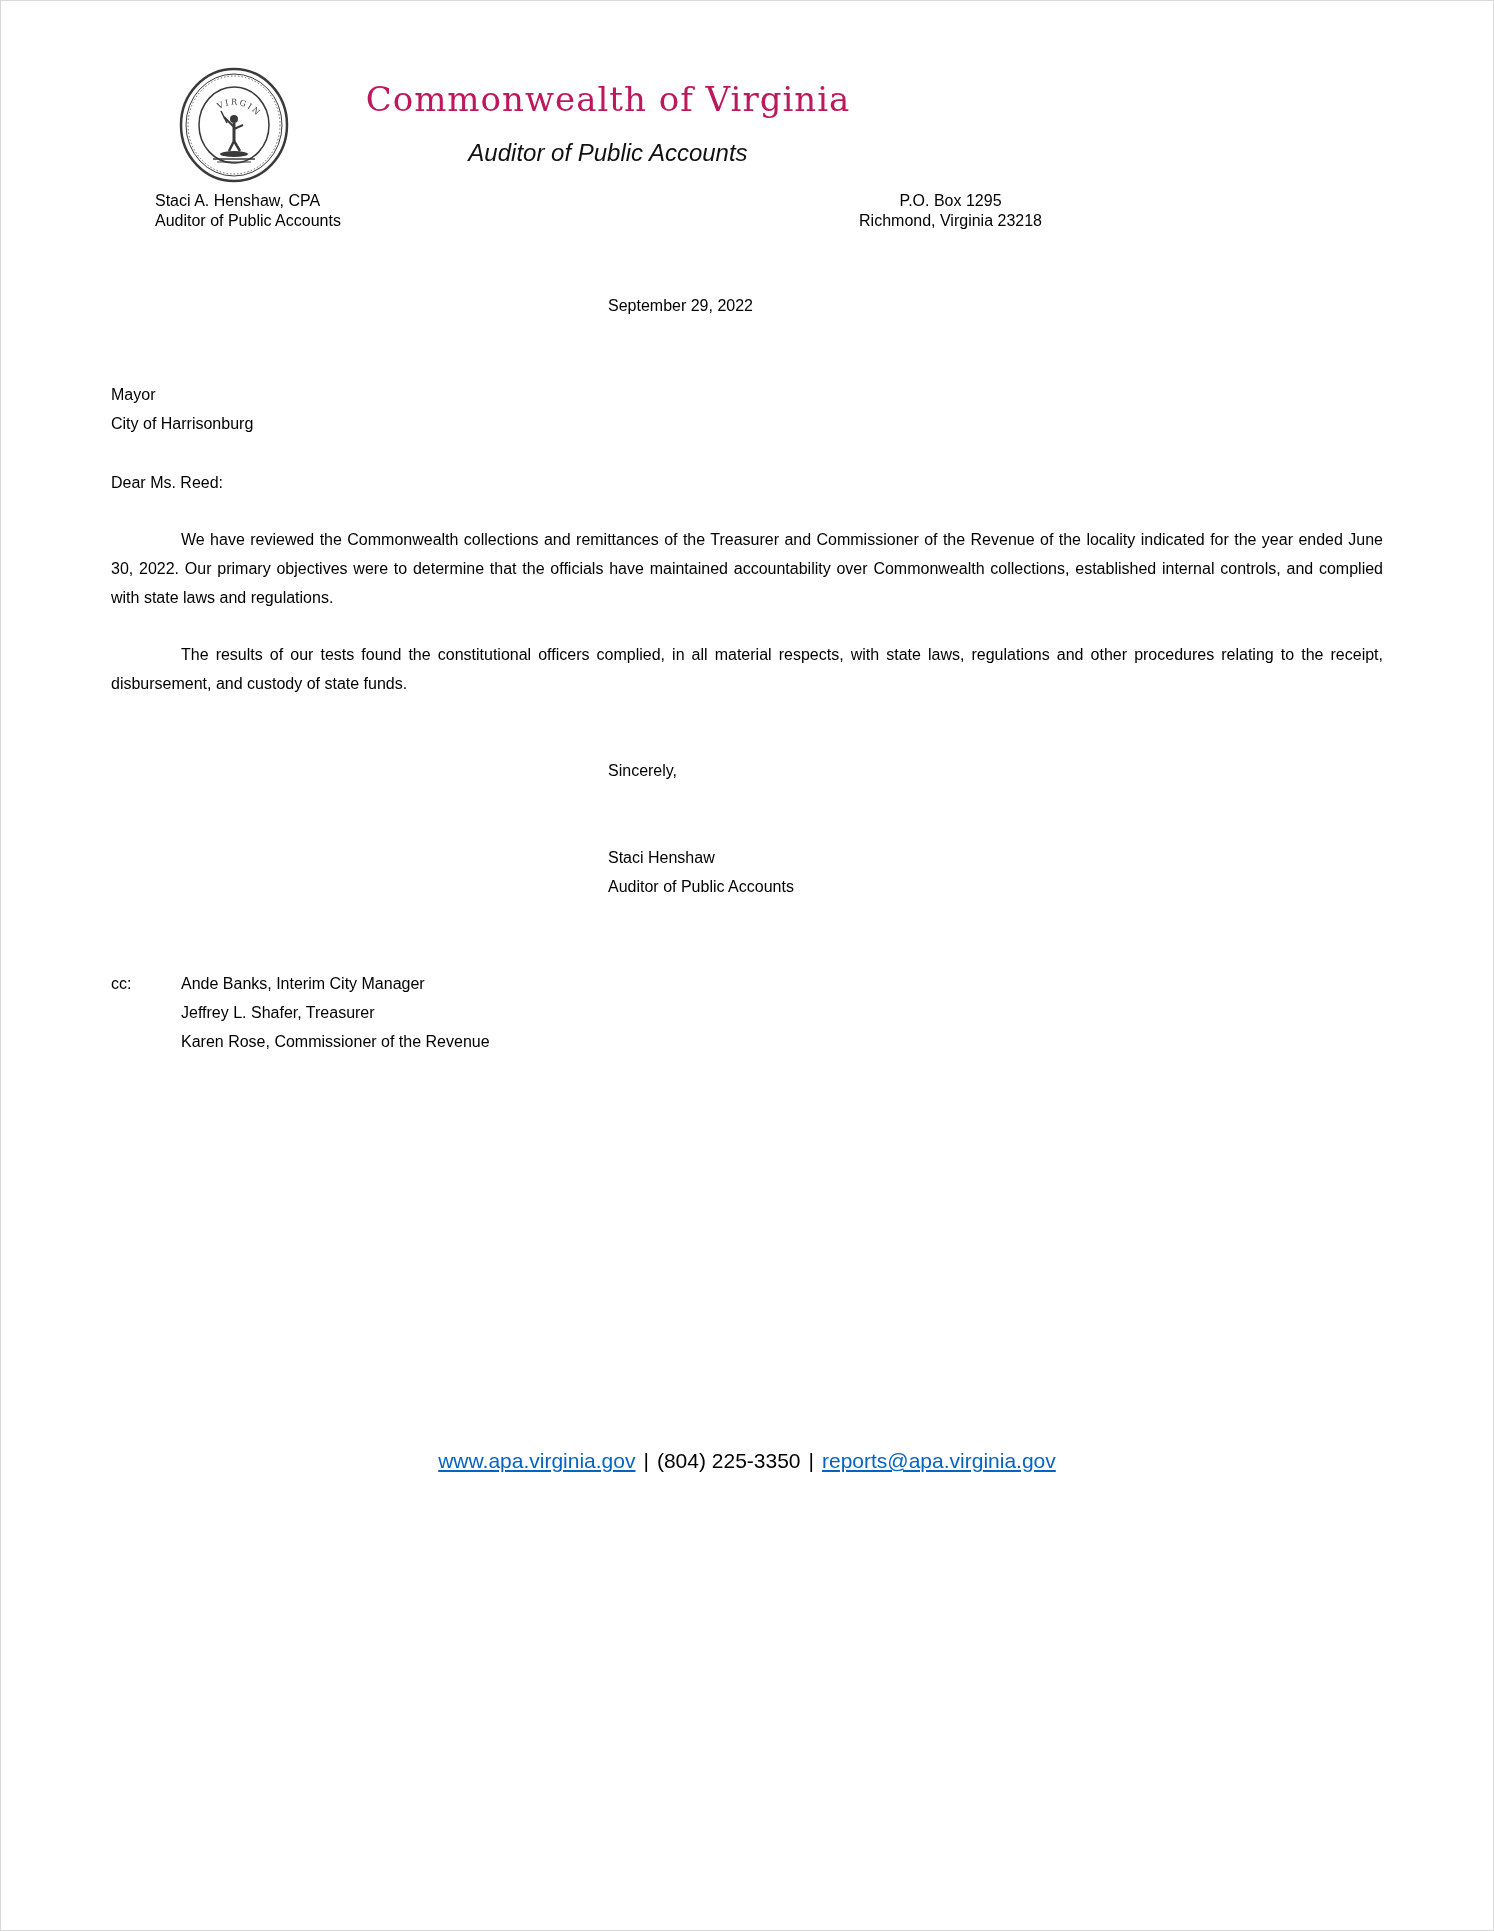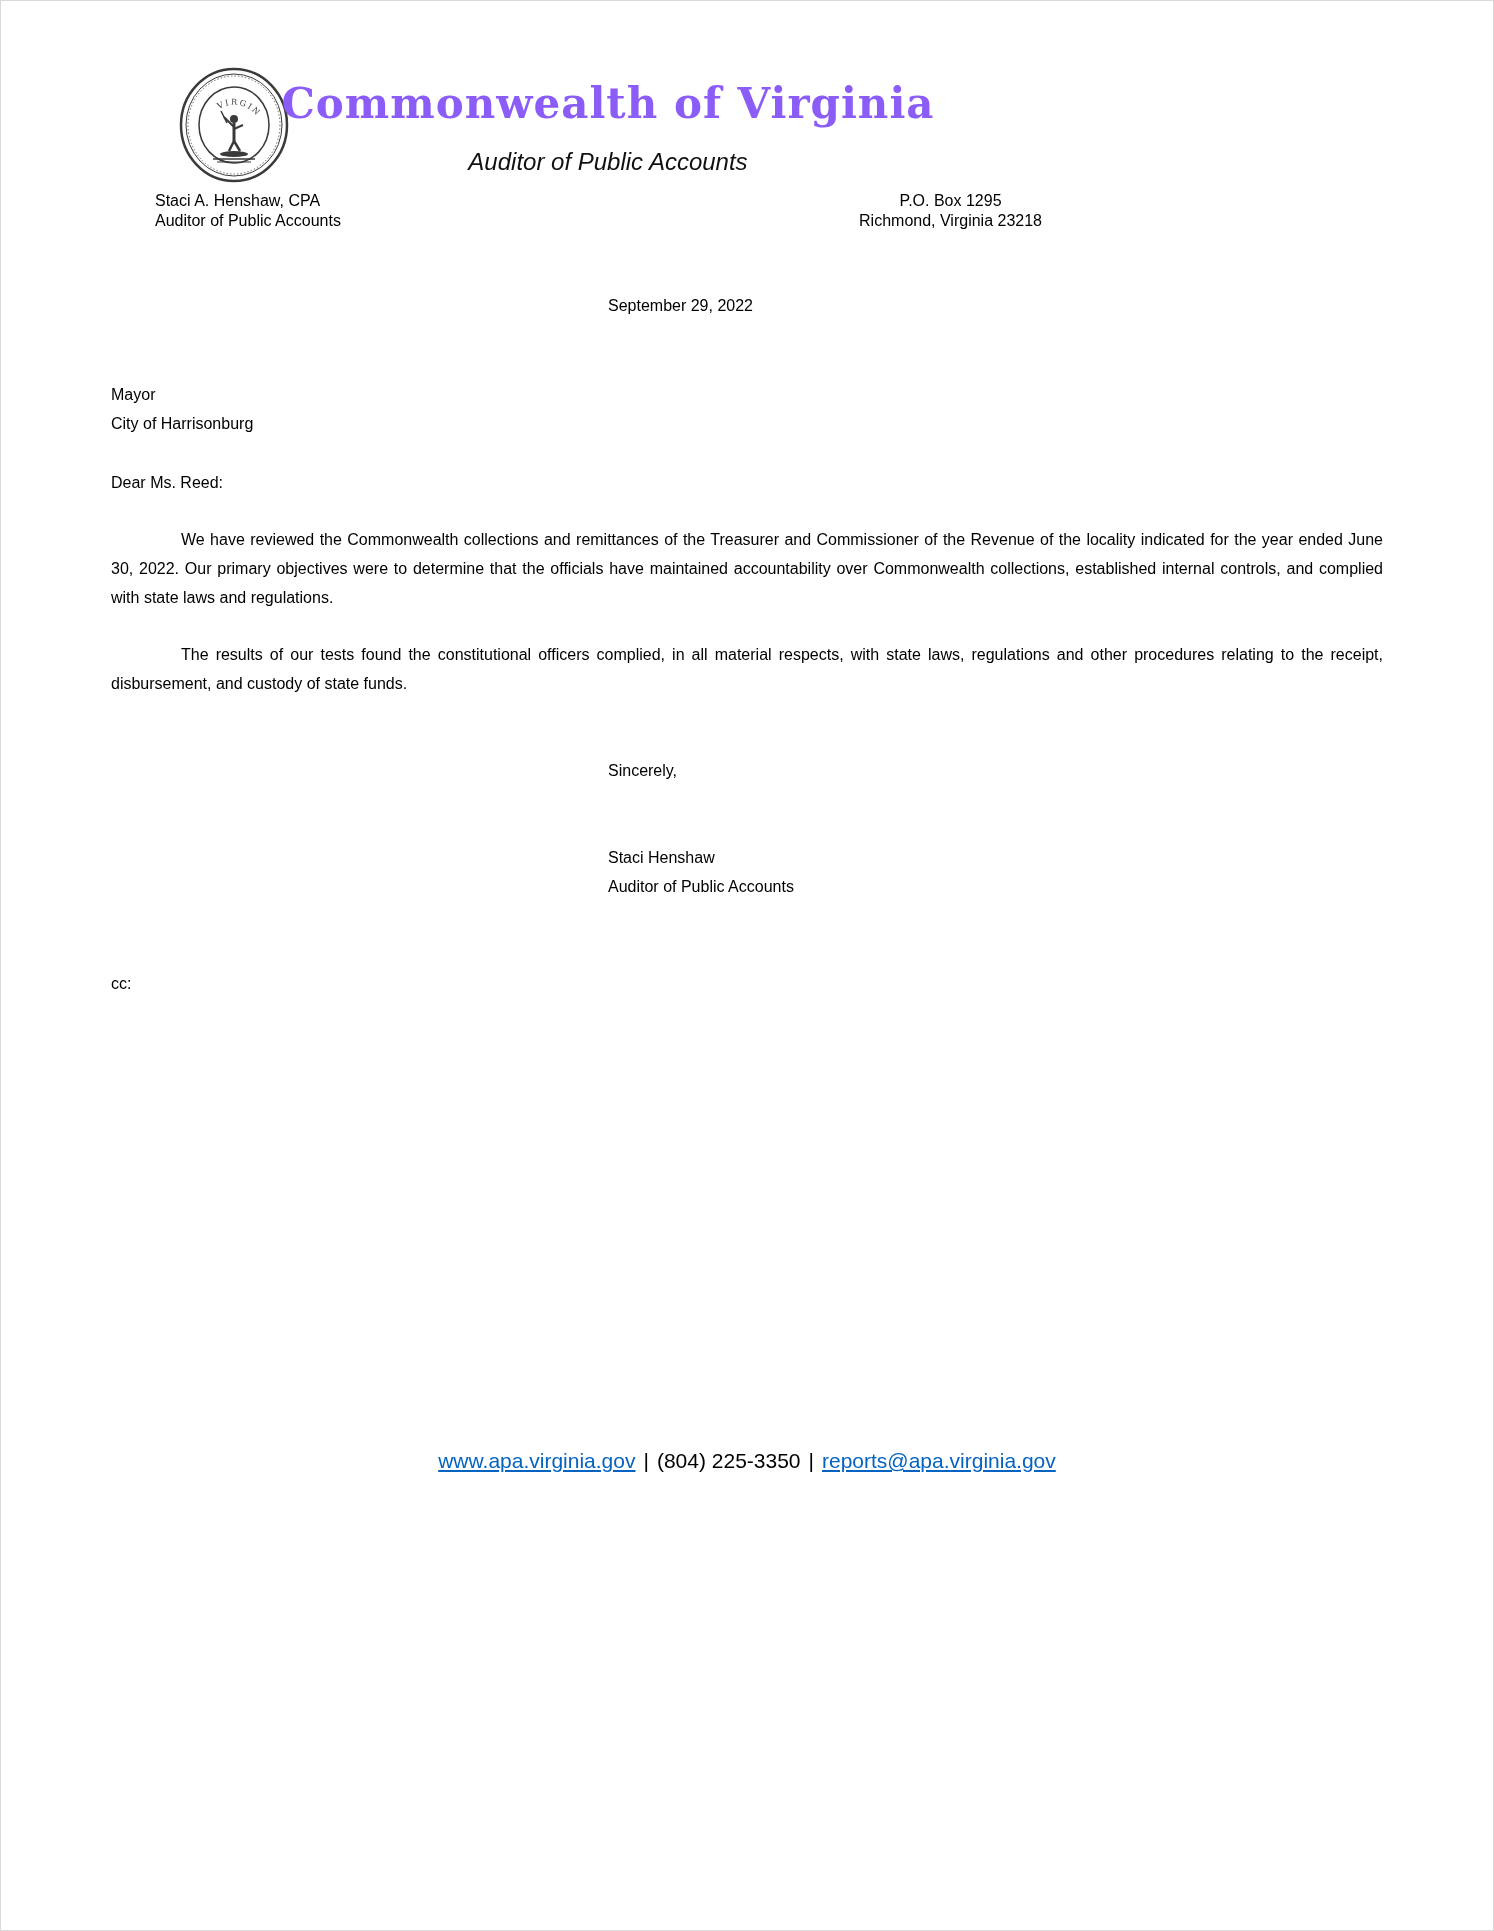--- a/index.html
+++ b/index.html
@@ -29,24 +29,24 @@
 
   .lh-center {
     position: absolute;
     left: 0;
     top: 78px;
     width: 1214px;
     text-align: center;
   }
   .lh-title {
     font-family: "DejaVu Serif", serif;
-    font-weight: bold;
-    font-size: 42px;
+    font-weight: normal;
+    font-size: 34px;
     letter-spacing: 1px;
-    color: #8b5cf6;
+    color: #be185d;
   }
   .lh-subtitle {
     margin-top: 20px;
     font-size: 24px;
     font-style: italic;
     color: #111;
   }
 
   .lh-row {
     position: absolute;
@@ -167,20 +167,25 @@
     <div class="valediction">Sincerely,</div>
 
     <div class="signer">
       <div>Staci Henshaw</div>
       <div>Auditor of Public Accounts</div>
     </div>
 
 
     <div class="cc-block">
       <div class="cc-label">cc:</div>
+      <div class="cc-names">
+        <div>Ande Banks, Interim City Manager</div>
+        <div>Jeffrey L. Shafer, Treasurer</div>
+        <div>Karen Rose, Commissioner of the Revenue</div>
+      </div>
     </div>
   </div>
 
   <div class="footer">
     <a>www.apa.virginia.gov</a><span class="sep">|</span><span>(804) 225-3350</span><span class="sep">|</span><a>reports@apa.virginia.gov</a>
   </div>
 
 </div>
 
 </body></html>

